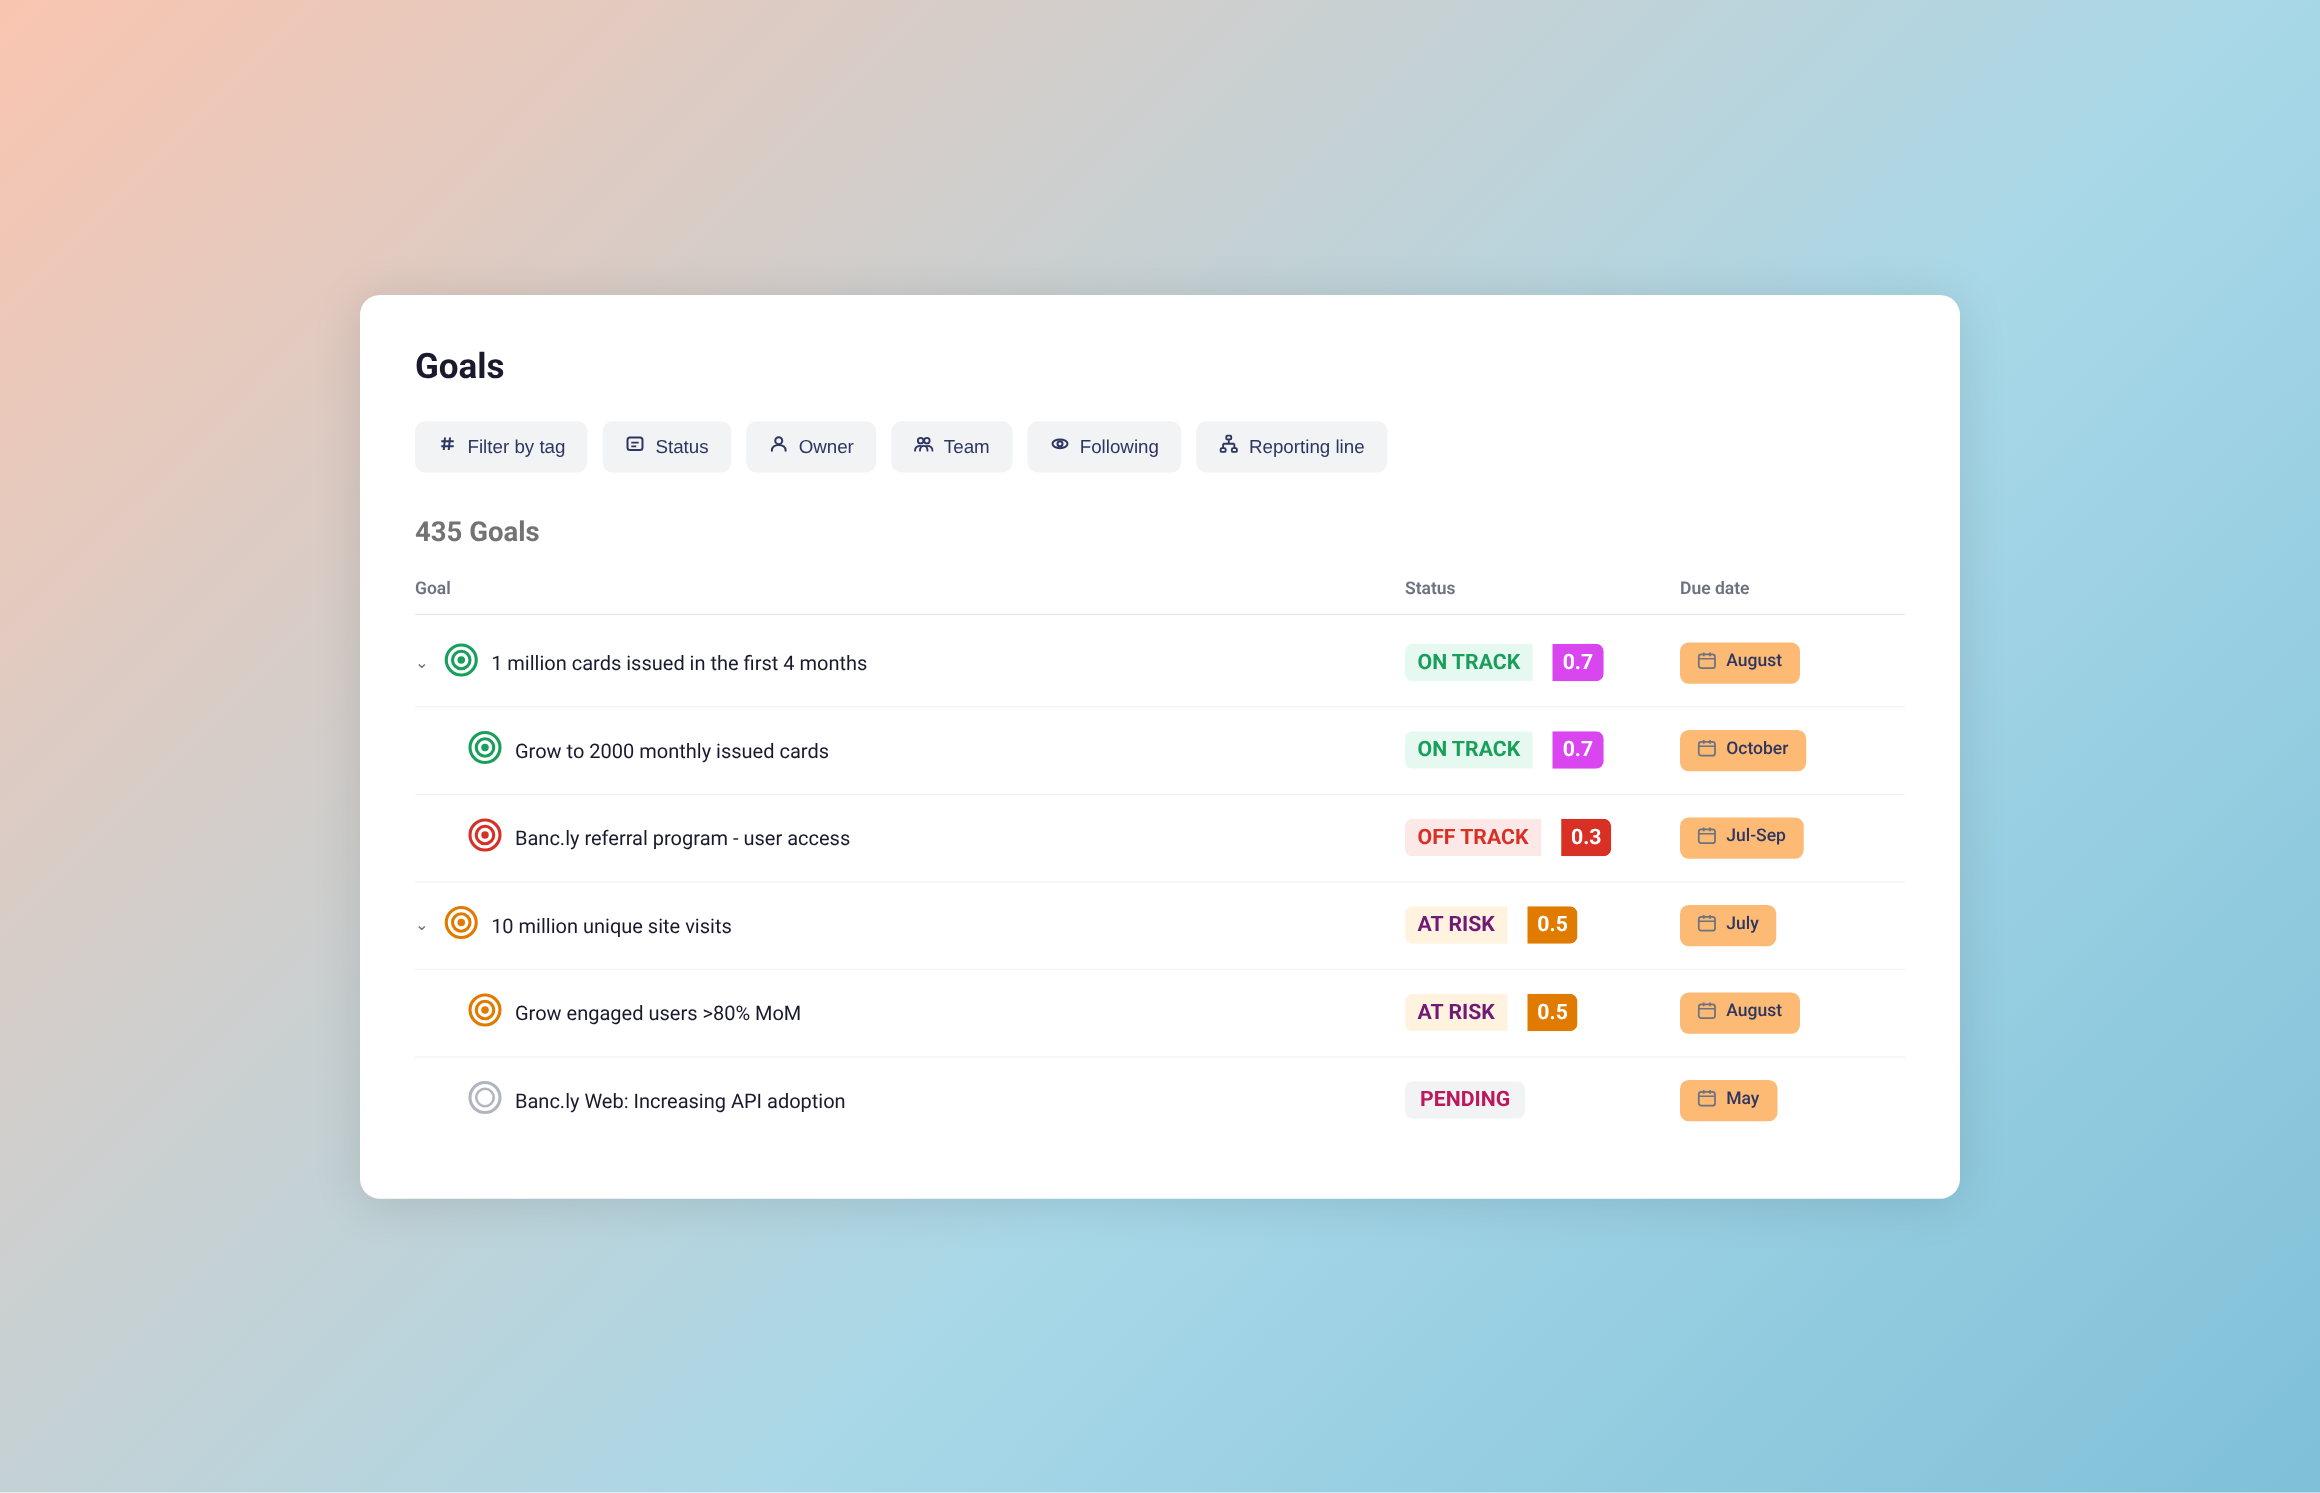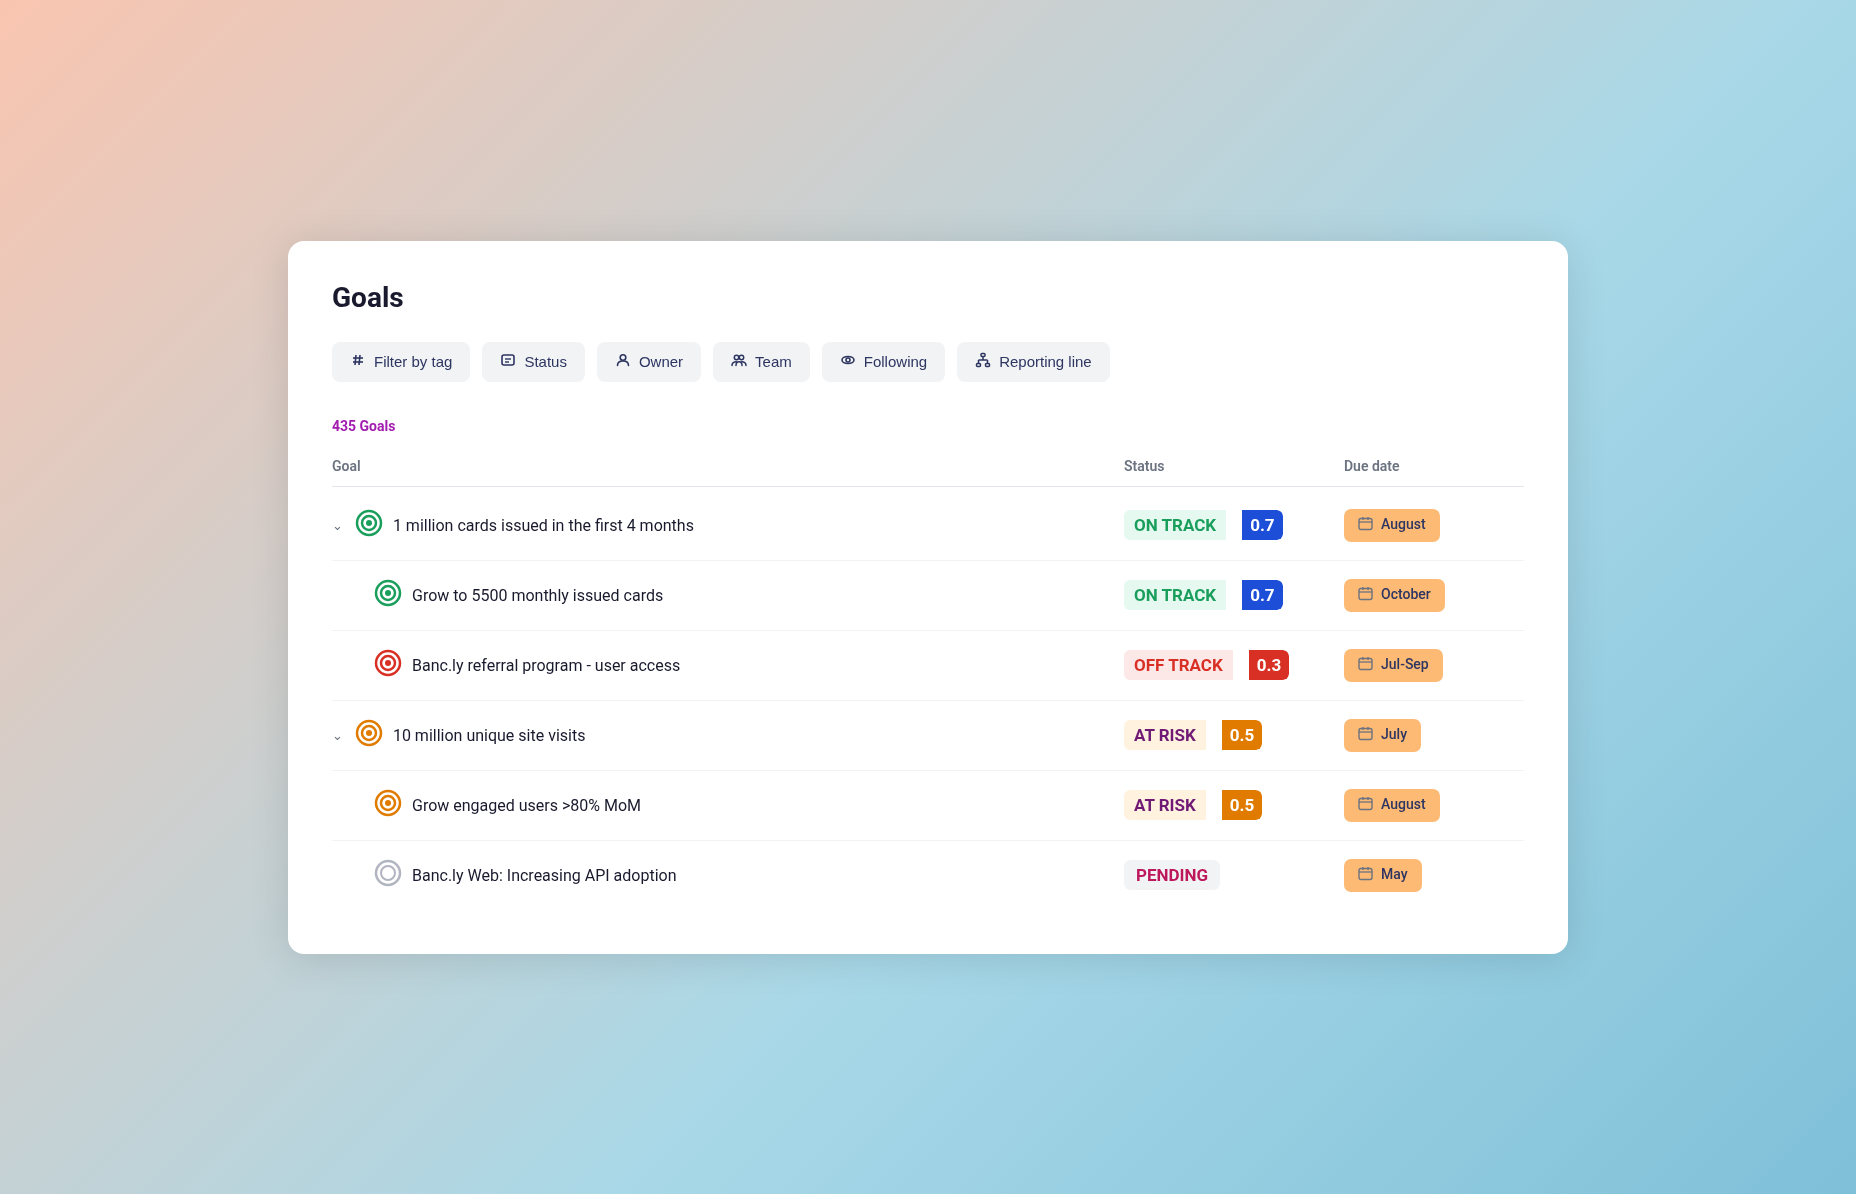--- a/index.html
+++ b/index.html
@@ -56,23 +56,23 @@
       transition: background 0.15s;
       text-align: center;
     }
 
     .filter-btn .icon {
       font-size: 16px;
       color: #2d3561;
     }
 
     .goals-count {
-      font-size: 14px;
+      font-size: 22px;
       font-weight: 700;
-      color: #a21caf;
+      color: #737373;
       margin-bottom: 16px;
     }
 
     .table-header {
       display: grid;
       grid-template-columns: 1fr 220px 180px;
       padding: 8px 0 12px 0;
       border-bottom: 1.5px solid #e2e5ea;
       margin-bottom: 4px;
     }
@@ -141,21 +141,21 @@
       border-radius: 0 6px 6px 0;
       color: #fff;
     }
 
     .on-track .status-label {
       background: #e6f9f0;
       color: #1a9e5c;
     }
 
     .on-track .status-score {
-      background: #1d4ed8;
+      background: #d946ef;
     }
 
     .off-track .status-label {
       background: #fde8e8;
       color: #d93025;
     }
 
     .off-track .status-score {
       background: #d93025;
     }
@@ -312,21 +312,21 @@
   </span></div>
   </div>
       <div class="goal-row">
     <div class="goal-name indented">
 
       <span><svg width="28" height="28" viewBox="0 0 28 28" fill="none">
       <circle cx="14" cy="14" r="12" stroke="#1a9e5c" stroke-width="2.5"></circle>
       <circle cx="14" cy="14" r="7" stroke="#1a9e5c" stroke-width="2.5"></circle>
       <circle cx="14" cy="14" r="3" fill="#1a9e5c"></circle>
     </svg></span>
-      <span>Grow to 5500 monthly issued cards</span>
+      <span>Grow to 2000 monthly issued cards</span>
     </div>
     <div><span class="status-badge on-track">
     <span class="status-label">ON TRACK</span>
     <span class="status-score">0.7</span>
   </span></div>
     <div><span class="due-badge">
     <span class="cal-icon">
       <svg width="15" height="15" viewBox="0 0 15 15" fill="none">
         <rect x="1" y="2.5" width="13" height="11" rx="2" stroke="#6b7280" stroke-width="1.4"></rect>
         <line x1="1" y1="6" x2="14" y2="6" stroke="#6b7280" stroke-width="1.3"></line>

